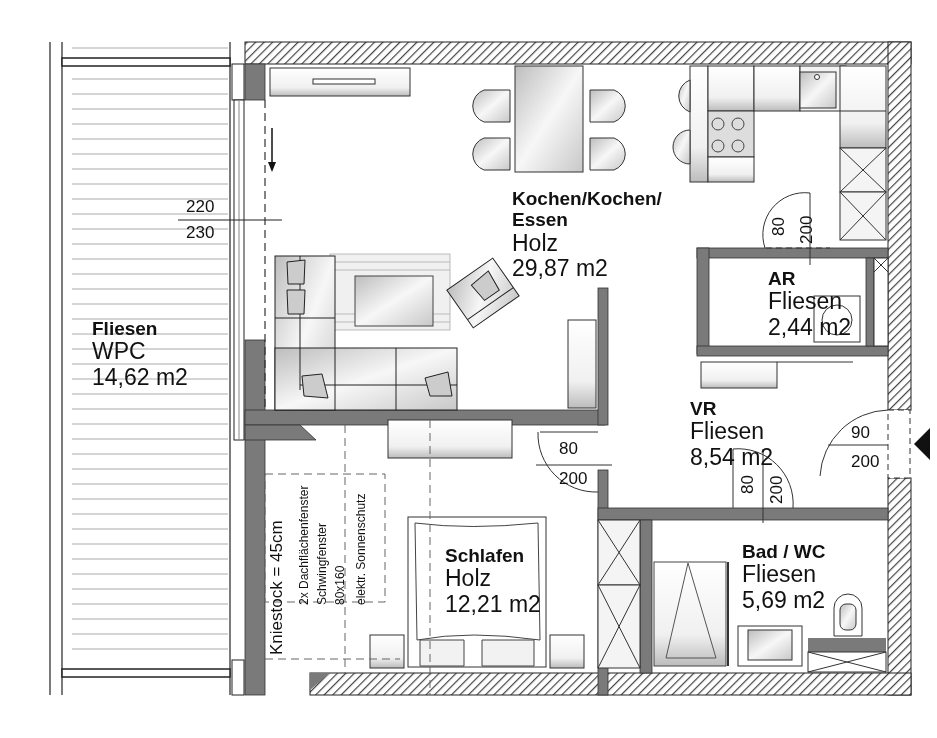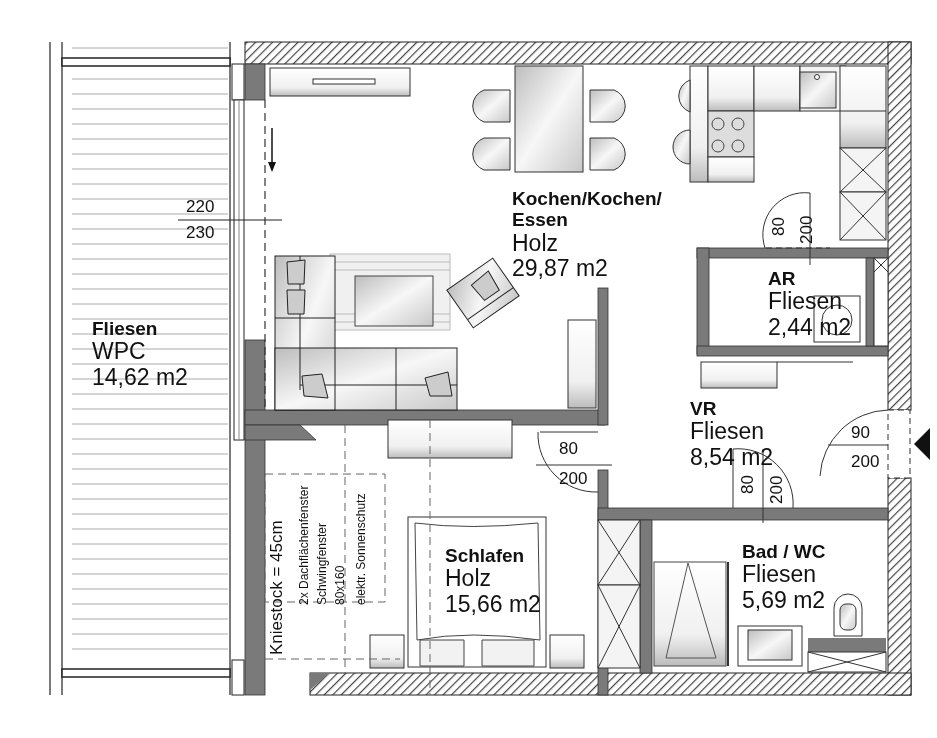--- a/index.html
+++ b/index.html
@@ -285,21 +285,21 @@
 
 <div class="lbl" style="left:690px; top:398px;">
   <span class="name">VR</span>
   <span class="floor">Fliesen</span>
   <span class="area">8,54 m2</span>
 </div>
 
 <div class="lbl" style="left:445px; top:545px;">
   <span class="name">Schlafen</span>
   <span class="floor">Holz</span>
-  <span class="area">15,66 m2</span>
+  <span class="area">12,21 m2</span>
 </div>
 
 <div class="lbl" style="left:742px; top:541px;">
   <span class="name">Bad / WC</span>
   <span class="floor">Fliesen</span>
   <span class="area">5,69 m2</span>
 </div>
 
 <span class="dim" style="left:186px; top:198px;">220</span>
 <span class="dim" style="left:186px; top:224px;">230</span>

